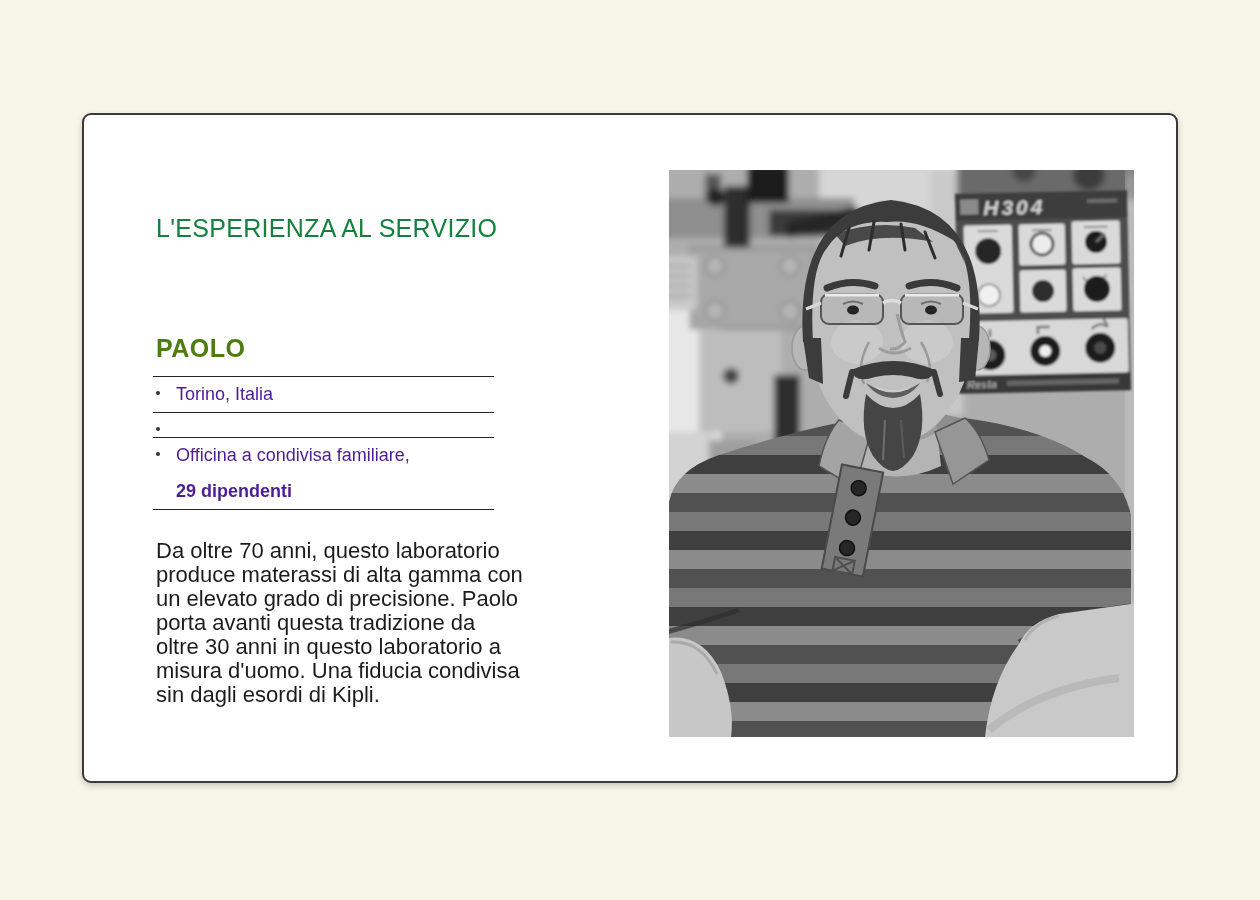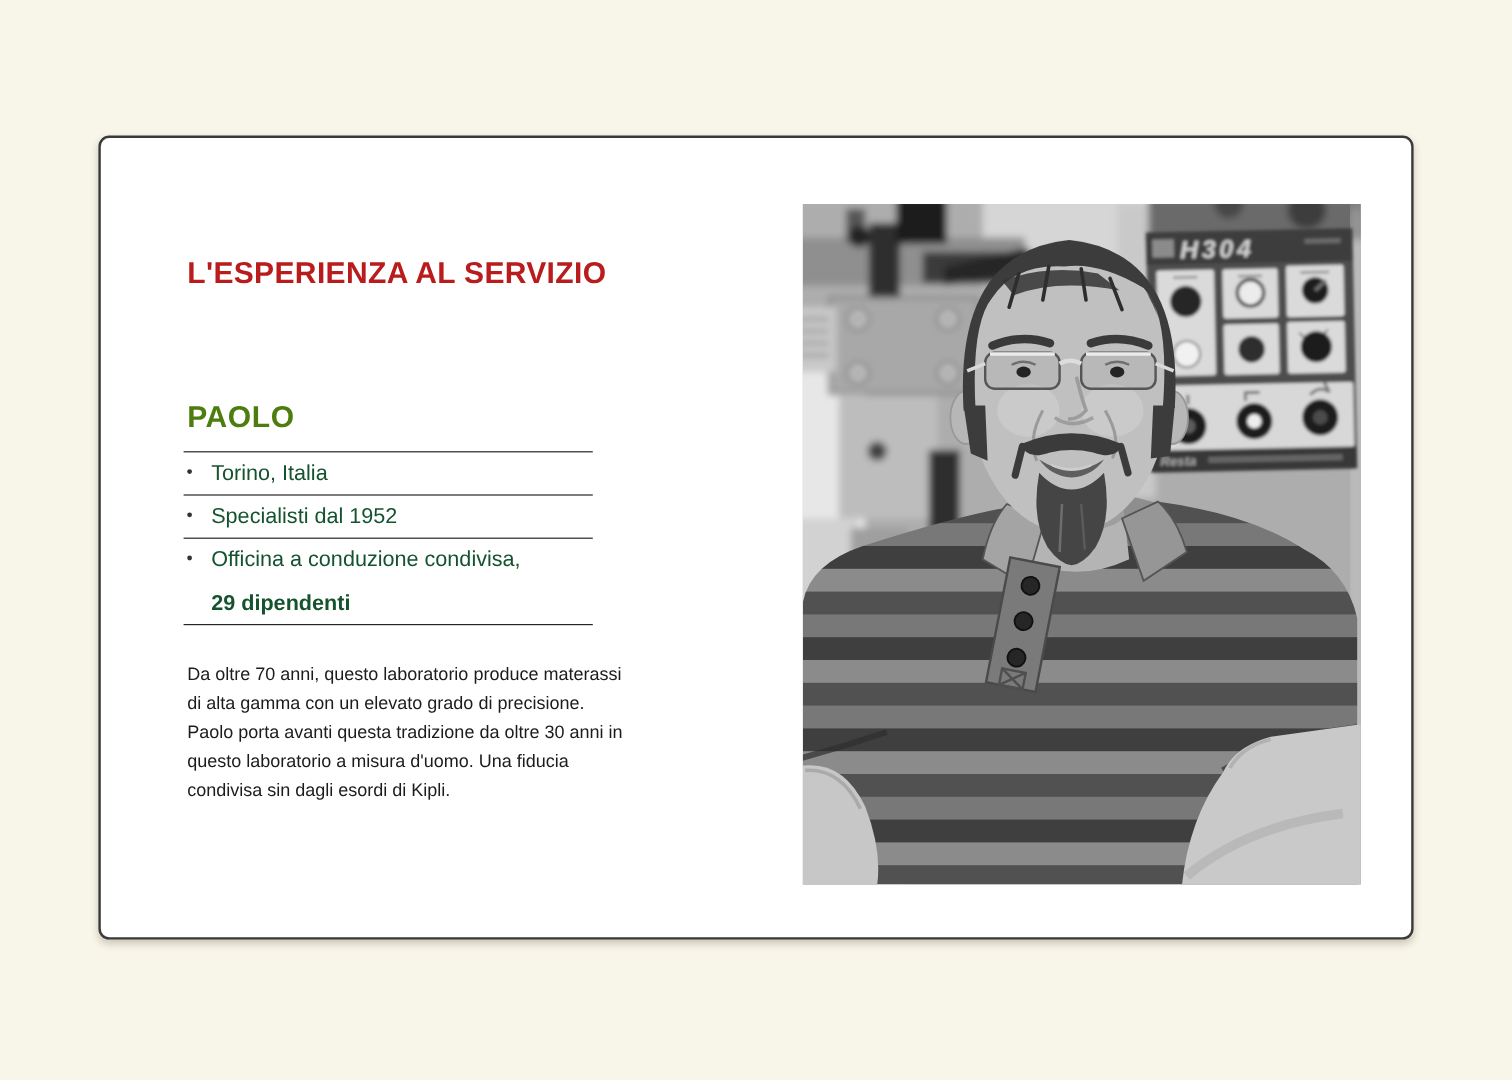--- a/index.html
+++ b/index.html
@@ -10,43 +10,43 @@
   }
   .card{
     position:absolute;left:82px;top:113px;width:1096px;height:670px;
     background:#ffffff;border:2px solid #3a3a3a;border-radius:9px;
     box-shadow:0 3px 6px rgba(92,86,64,.28);
     box-sizing:border-box;
   }
   .heading{
     position:absolute;left:72px;top:98px;
     font-size:25px;line-height:30px;letter-spacing:.3px;
-    color:#b91c1c;font-weight:700;
+    color:#15803d;font-weight:400;
   }
   .name{
     position:absolute;left:72px;top:219px;
     font-size:25px;font-weight:bold;letter-spacing:.5px;color:#4d7c0f;
   }
   .facts{
     position:absolute;left:69px;top:261px;width:341px;
-    font-size:18px;color:#14532d;
+    font-size:18px;color:#4c1d95;
     border-bottom:1.6px solid #262626;
   }
   .fact-row{display:flex;border-top:1.6px solid #262626;padding:5px 0 6px;}
   .bullet{flex:none;width:23px;}
   .bullet::after{
     content:"";display:block;width:4px;height:4px;border-radius:50%;
     background:#333;margin:9px 0 0 3px;
   }
   .fact-text{flex:1;}
   .fact-text div{line-height:24px;}
   .fact-text div + div{margin-top:12px;font-weight:bold;}
   .desc{
-    position:absolute;left:72px;top:436px;width:368px;
-    font-size:15px;line-height:24px;color:#1c1c1c;
+    position:absolute;left:72px;top:424px;width:368px;
+    font-size:22px;line-height:24px;color:#1c1c1c;
   }
   .photo{
     position:absolute;left:585px;top:55px;width:465px;height:567px;
     background:#b0b0b0;overflow:hidden;
   }
   .photo svg{display:block;}
 </style>
 </head>
 <body>
 
@@ -60,28 +60,25 @@
 
   <div class="facts">
       <div class="fact-row">
         <span class="bullet"></span>
         <div class="fact-text">
           <div>Torino, Italia</div>
         </div>
       </div>
       <div class="fact-row">
         <span class="bullet"></span>
-        <div class="fact-text">
-          <div>Specialisti dal 1952</div>
-        </div>
       </div>
       <div class="fact-row">
         <span class="bullet"></span>
         <div class="fact-text">
-          <div>Officina a conduzione condivisa,</div>
+          <div>Officina a condivisa familiare,</div>
           <div>29 dipendenti</div>
         </div>
       </div>
     </div>
 
   <div class="desc">Da oltre 70 anni, questo laboratorio produce materassi di alta gamma con un elevato grado di precisione. Paolo porta avanti questa tradizione da oltre 30 anni in questo laboratorio a misura d'uomo. Una fiducia condivisa sin dagli esordi di Kipli.</div>
 
   <div class="photo">
     <svg width="465" height="567" viewBox="0 0 465 567" xmlns="http://www.w3.org/2000/svg" role="img" aria-label="Ritratto in bianco e nero di Paolo, con occhiali e polo a righe, davanti ai macchinari del laboratorio">
       <defs>

